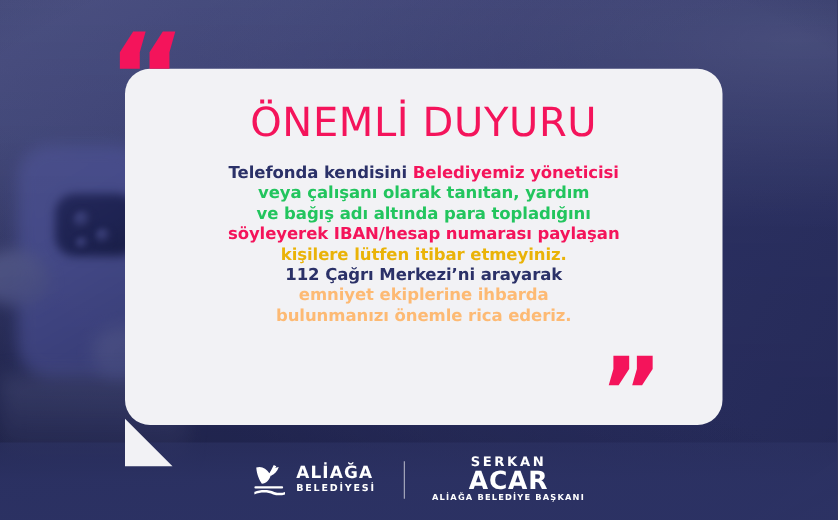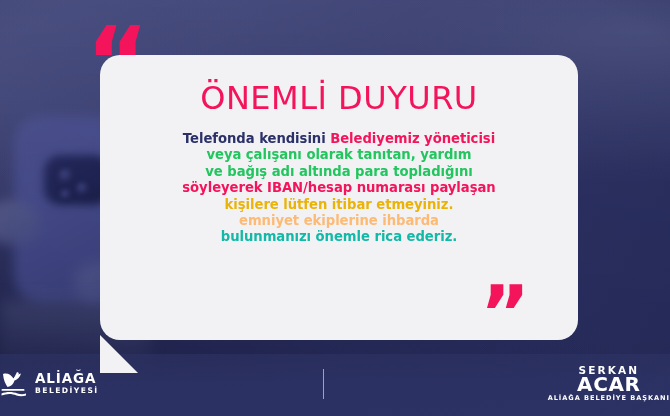--- a/index.html
+++ b/index.html
@@ -198,21 +198,21 @@
   #body-text .line { display: block; white-space: nowrap; }
 
   
   #footer {
     position: absolute;
     left: 0; right: 0;
     bottom: 10px;
     height: 44px;
     display: flex;
     align-items: center;
-    justify-content: space-between;
+    justify-content: center;
     gap: 0;
   }
   .logo-block { display: flex; align-items: center; }
 
   #logo-aliaga { gap: 7px; padding-right: 22px; }
   #aliaga-mark { width: 28px; height: 26px; flex: none; }
   #aliaga-words { text-align: left; color: #ffffff; }
   #aliaga-name {
     font-size: 13.5px;
     font-weight: 700;
@@ -293,22 +293,23 @@
   <div class="quote" id="quote-open" style="color: rgb(244, 20, 91);">“</div>
 
   <div id="card-content">
     <div id="headline" style="color: rgb(244, 20, 91);">ÖNEMLİ DUYURU</div>
     <div id="body-text">
         <span class="line"><span style="color: rgb(43, 49, 104);">Telefonda kendisini </span><span style="color: rgb(244, 20, 91);">Belediyemiz yöneticisi</span></span>
         <span class="line"><span style="color: #22c55e;">veya çalışanı olarak tanıtan, yardım</span></span>
         <span class="line"><span style="color: #22c55e;">ve bağış adı altında para topladığını</span></span>
         <span class="line"><span style="color: rgb(244, 20, 91);">söyleyerek IBAN/hesap numarası paylaşan</span></span>
         <span class="line"><span style="color: #eab308;">kişilere lütfen itibar etmeyiniz.</span></span>
+        <span class="line"><span style="color: rgb(43, 49, 104);">112 Çağrı Merkezi’ni arayarak</span></span>
         <span class="line"><span style="color: #fdba74; margin-top: 42px;">emniyet ekiplerine ihbarda</span></span>
-        <span class="line"><span style="color: #14b8a6;">bulunmanızı önemle rica ederiz.</span></span>
+        <span class="line"><span style="color: #fdba74;">bulunmanızı önemle rica ederiz.</span></span>
       </div>
   </div>
 
   <div class="quote" id="quote-close" style="color: rgb(244, 20, 91);">”</div>
 
   <div id="footer">
 
     <div class="logo-block" id="logo-aliaga">
       <svg id="aliaga-mark" viewBox="0 0 56 52">
         <path d="M6 6 C14 3 22 7 27 15 C30 10 35 6 42 5 C40 12 35 17 29 19

